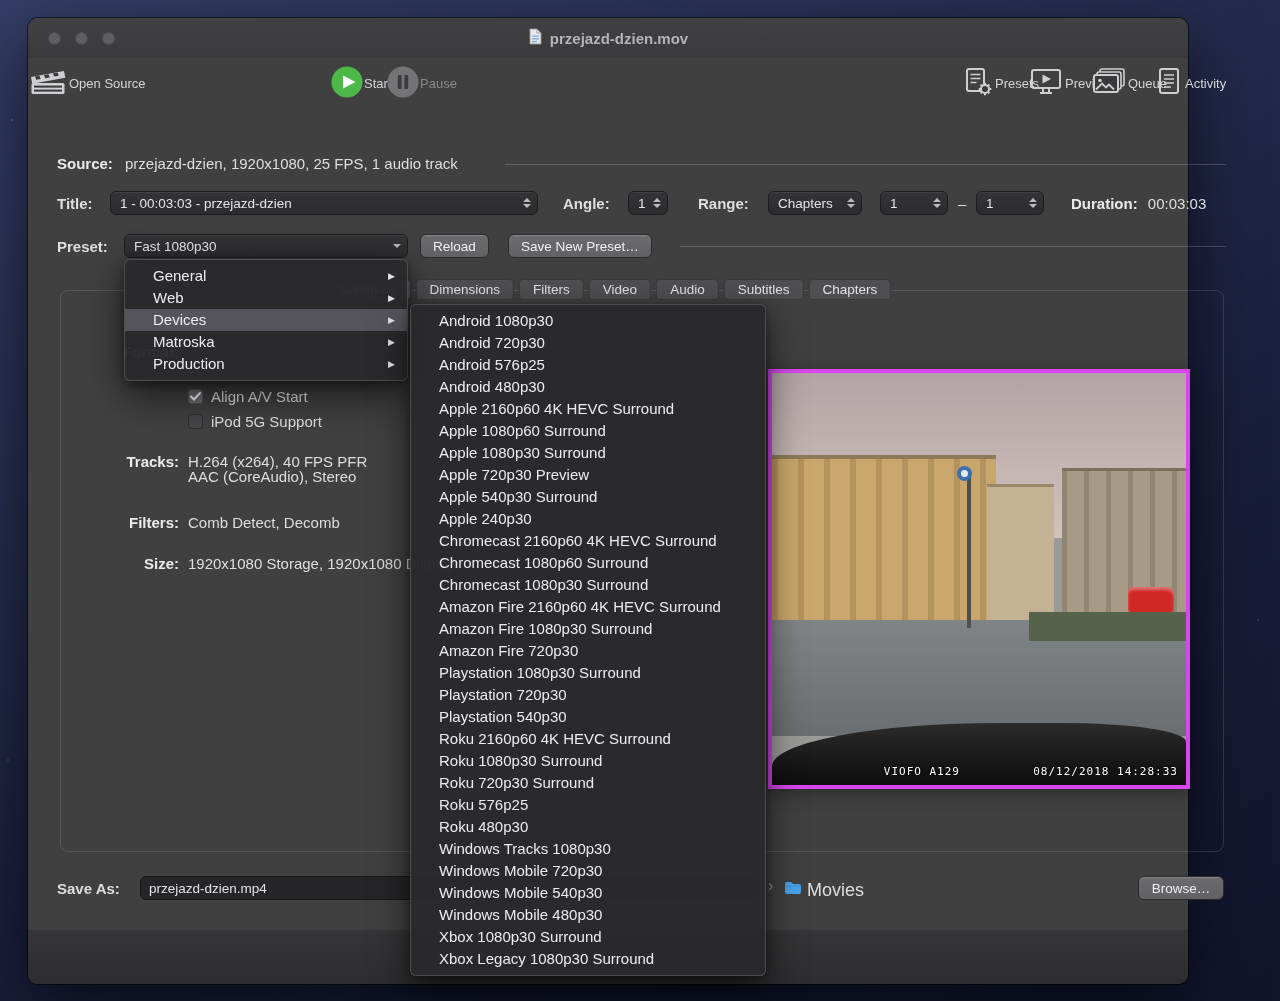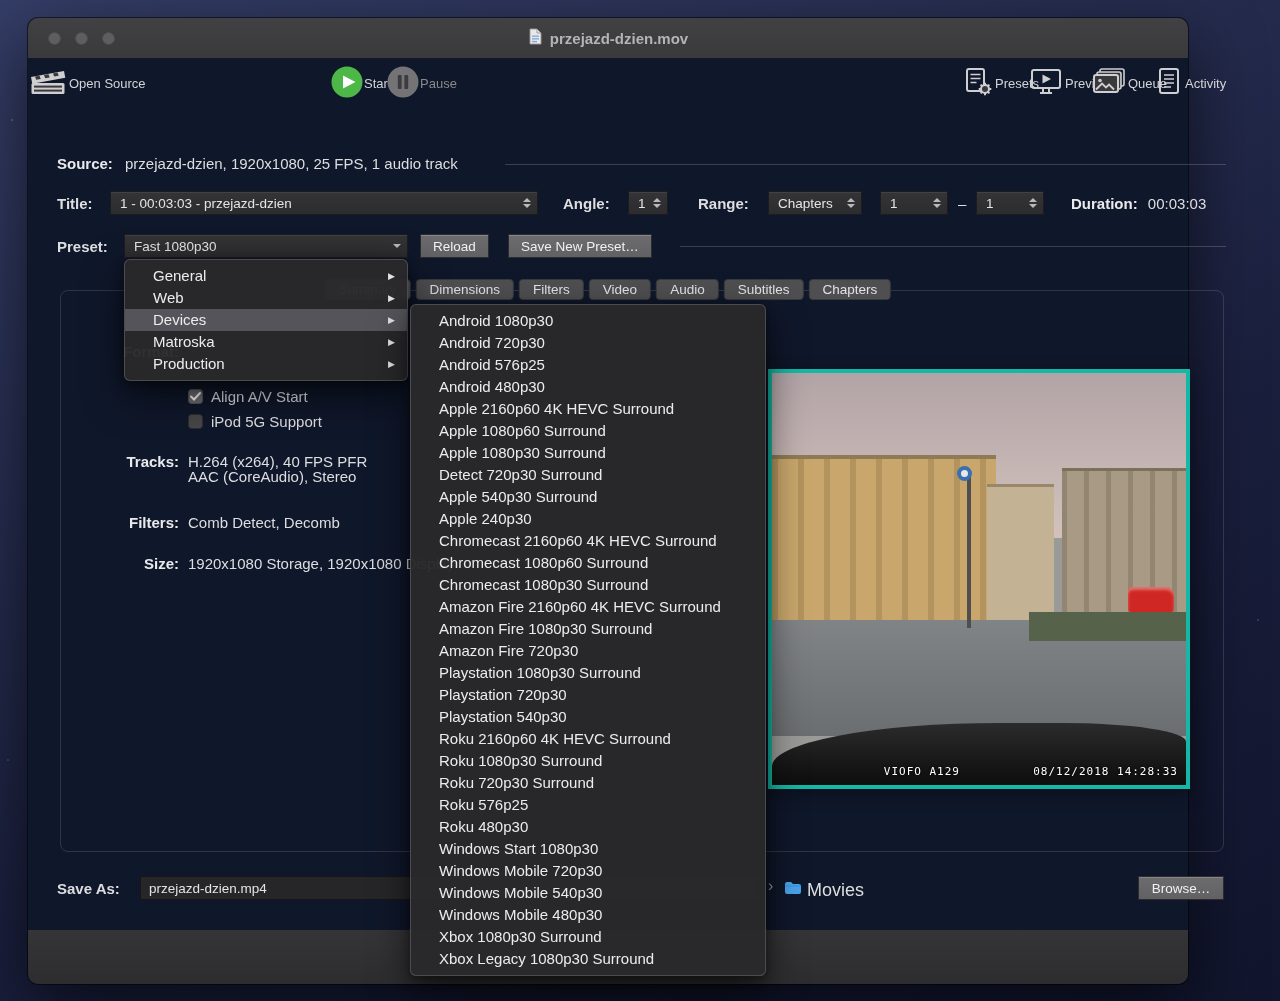--- a/index.html
+++ b/index.html
@@ -12,21 +12,21 @@
       radial-gradient(2px 2px at 8px 760px, rgba(255,255,255,.3), transparent 60%),
       radial-gradient(1px 1px at 1266px 240px, rgba(255,255,255,.35), transparent 60%),
       radial-gradient(2px 2px at 1258px 620px, rgba(255,255,255,.3), transparent 60%),
       radial-gradient(1px 1px at 640px 994px, rgba(255,255,255,.25), transparent 60%),
       linear-gradient(155deg,#343d66 0%, #272e51 30%, #1a1f3d 60%, #11152d 100%);
   }
   .repeat { display:contents; }
 
   
   .window { position:absolute; left:28px; top:18px; width:1160px; height:966px;
-    background:#0f172a; border-radius:10px;
+    background:#404040; border-radius:10px;
     box-shadow:0 25px 70px rgba(0,0,0,.6), 0 0 0 1px rgba(0,0,0,.55);
     color:#dcdcde; }
   .titlebar { position:absolute; left:0; top:0; right:0; height:40px;
     background:linear-gradient(#414143,#3a3a3c); border-radius:10px 10px 0 0;
     display:flex; align-items:center; justify-content:center; }
   .traffic { position:absolute; left:20px; top:14px; display:flex; gap:14px; }
   .tl { width:13px; height:13px; border-radius:50%; background:#5e5e61;
     border:1px solid #4c4c4f; }
   .window-title { display:flex; align-items:center; gap:7px; color:#b4b4b6;
     font-size:15px; font-weight:bold; }
@@ -37,21 +37,21 @@
   .tb-icon { height:36px; display:flex; align-items:center; justify-content:center; }
   .tb-label { font-size:13px; color:#d4d4d6; margin-top:2px; white-space:nowrap; }
   .tb-label.dim { color:#8a8a8d; }
 
   
   .b { font-weight:bold; color:#eaeaec; }
   .rowtext { font-size:15px; color:#dedee0; white-space:nowrap; }
   .divider { position:absolute; height:1px; background:rgba(255,255,255,.18); }
 
   .select, .stepper, .btn, .textfield {
-    position:absolute; height:24px; border-radius:0; font-size:13.5px;
+    position:absolute; height:24px; border-radius:6px; font-size:13.5px;
     display:flex; align-items:center; }
   .select, .stepper {
     background:linear-gradient(#343436,#2c2c2e); border:1px solid #1c1c1e;
     color:#e4e4e6; padding:0 20px 0 9px;
     box-shadow:inset 0 1px 0 rgba(255,255,255,.07); white-space:nowrap; overflow:hidden; }
   .chevs { position:absolute; right:6px; top:50%; transform:translateY(-50%);
     display:flex; flex-direction:column; gap:2px; align-items:center; }
   .tri-up { width:0; height:0; border-left:4px solid transparent;
     border-right:4px solid transparent; border-bottom:4.5px solid #b9b9bb; }
   .tri-down { width:0; height:0; border-left:4px solid transparent;
@@ -77,21 +77,21 @@
   .sum-val { position:absolute; left:127px; font-size:15px; color:#dedee0; white-space:nowrap; }
   .chk-row { position:absolute; left:127px; display:flex; align-items:center; gap:8px;
     font-size:15px; color:#dedee0; }
   .checkbox { width:15px; height:15px; border-radius:3.5px; display:flex;
     align-items:center; justify-content:center; }
   .checkbox.checked { background:#6e6e73; border:1px solid #55555a; }
   .checkbox.unchecked { background:#464649; border:1px solid #2c2c2f; }
 
   
   .preview { position:absolute; left:740px; top:351px; width:422px; height:420px;
-    background:#fdfdfd; border:4px solid #14b8a6; box-shadow:0 4px 16px rgba(0,0,0,.35); }
+    background:#fdfdfd; border:4px solid #d946ef; box-shadow:0 4px 16px rgba(0,0,0,.35); }
   .photo { position:relative; width:100%; height:100%; overflow:hidden; background:#9a9a98; }
   .ph { position:absolute; }
   .ph-sky { left:0; top:0; width:100%; height:40%;
     background:linear-gradient(#b2a3a6,#c9b9b6 70%,#d2c2ba); }
   .ph-bldg-left { left:0; top:20%; width:54%; height:42%;
     background:#c9a76c;
     background-image:repeating-linear-gradient(90deg, rgba(80,58,28,.18) 0 6px, transparent 6px 26px);
     border-top:4px solid #8d7b55; }
   .ph-bldg-far { left:52%; top:27%; width:16%; height:33%; background:#c4b294;
     border-top:3px solid #98876a; }
@@ -381,21 +381,21 @@
         <span>Android 576p25</span>
       </div><div class="menu-item sub">
         <span>Android 480p30</span>
       </div><div class="menu-item sub">
         <span>Apple 2160p60 4K HEVC Surround</span>
       </div><div class="menu-item sub">
         <span>Apple 1080p60 Surround</span>
       </div><div class="menu-item sub">
         <span>Apple 1080p30 Surround</span>
       </div><div class="menu-item sub">
-        <span>Detect 720p30 Surround</span>
+        <span>Apple 720p30 Preview</span>
       </div><div class="menu-item sub">
         <span>Apple 540p30 Surround</span>
       </div><div class="menu-item sub">
         <span>Apple 240p30</span>
       </div><div class="menu-item sub">
         <span>Chromecast 2160p60 4K HEVC Surround</span>
       </div><div class="menu-item sub">
         <span>Chromecast 1080p60 Surround</span>
       </div><div class="menu-item sub">
         <span>Chromecast 1080p30 Surround</span>
@@ -415,21 +415,21 @@
         <span>Roku 2160p60 4K HEVC Surround</span>
       </div><div class="menu-item sub">
         <span>Roku 1080p30 Surround</span>
       </div><div class="menu-item sub">
         <span>Roku 720p30 Surround</span>
       </div><div class="menu-item sub">
         <span>Roku 576p25</span>
       </div><div class="menu-item sub">
         <span>Roku 480p30</span>
       </div><div class="menu-item sub">
-        <span>Windows Start 1080p30</span>
+        <span>Windows Tracks 1080p30</span>
       </div><div class="menu-item sub">
         <span>Windows Mobile 720p30</span>
       </div><div class="menu-item sub">
         <span>Windows Mobile 540p30</span>
       </div><div class="menu-item sub">
         <span>Windows Mobile 480p30</span>
       </div><div class="menu-item sub">
         <span>Xbox 1080p30 Surround</span>
       </div><div class="menu-item sub">
         <span>Xbox Legacy 1080p30 Surround</span>

